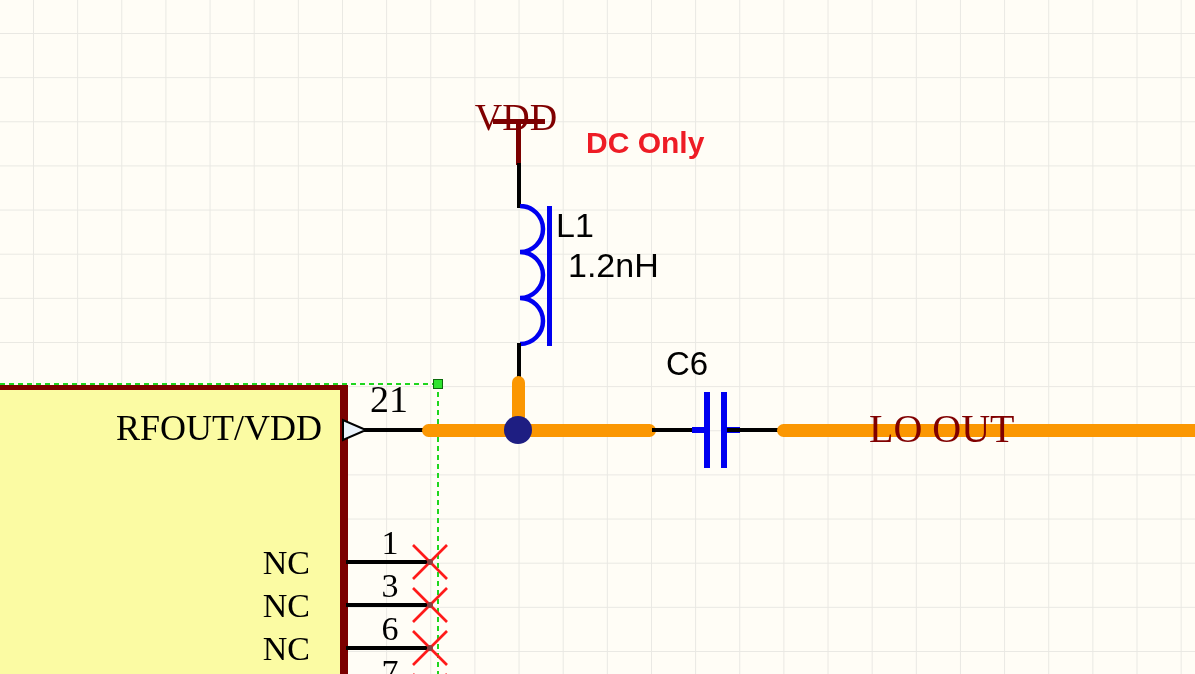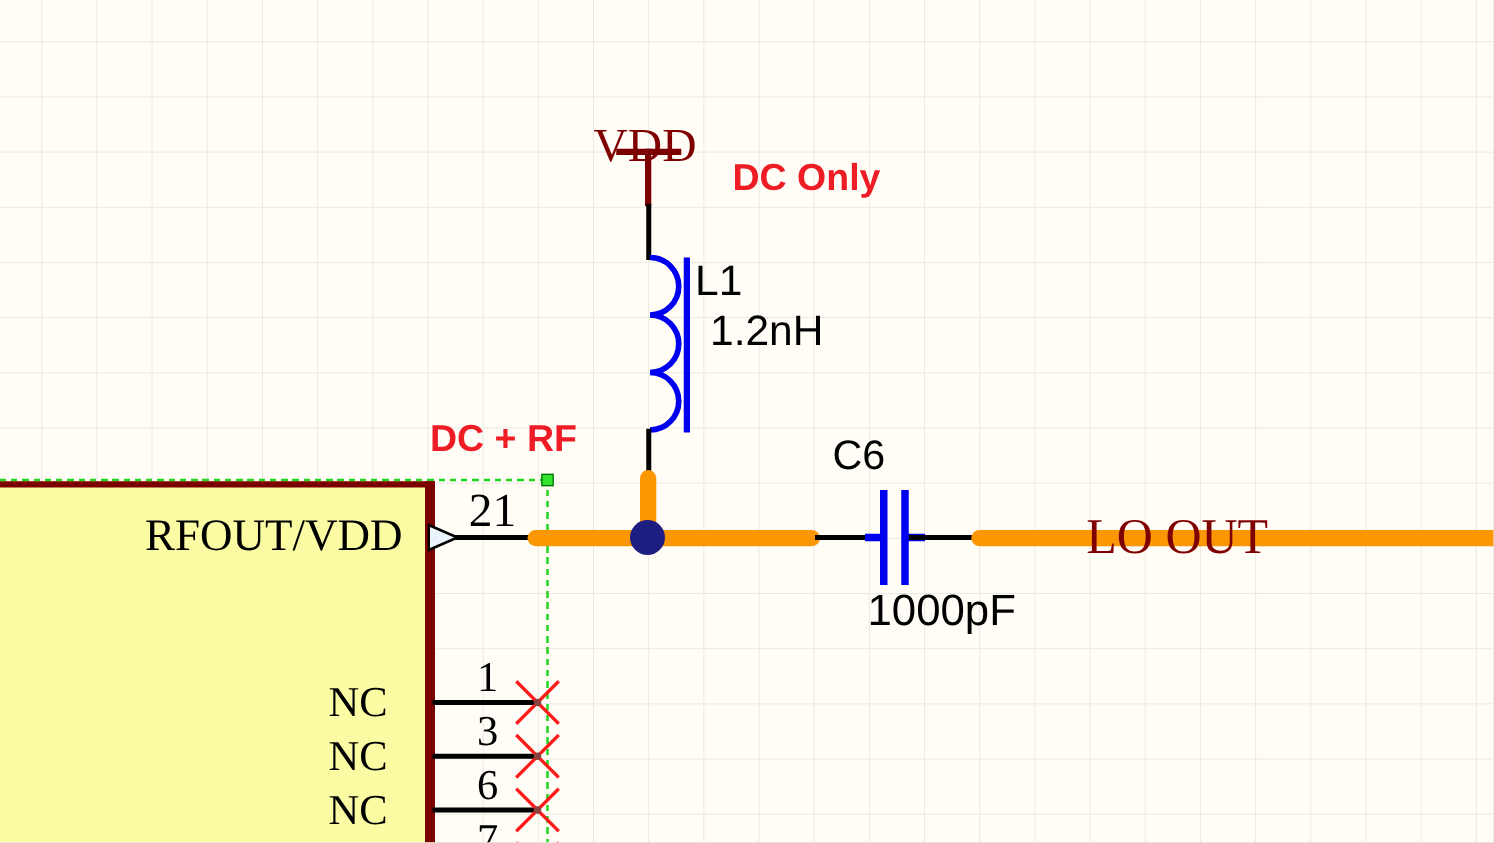--- a/index.html
+++ b/index.html
@@ -48,21 +48,21 @@
   <div class="t serif" style="left:70px;top:410px;width:252px;text-align:right;font-size:36px;">RFOUT/VDD</div>
 
   <div class="t serif" style="left:246px;top:545px;width:64px;text-align:right;font-size:34px;">NC</div>
   <div class="t serif" style="left:246px;top:588px;width:64px;text-align:right;font-size:34px;">NC</div>
   <div class="t serif" style="left:246px;top:631px;width:64px;text-align:right;font-size:34px;">NC</div>
 
   <svg class="abs" style="left:342px;top:418px;" width="26" height="24">
     <polygon points="1,2 1,22 24,12" fill="#EAF2FB" stroke="#000" stroke-width="2"></polygon>
   </svg>
   <div class="wireblk" style="left:364px;top:428px;width:62px;height:4px;"></div>
-  <div class="t serif" style="left:370px;top:390px;width:48px;text-align:center;font-size:38px;">21</div>
+  <div class="t serif" style="left:370px;top:380px;width:48px;text-align:left;font-size:38px;">21</div>
 
   <div class="wireblk" style="left:346px;top:560px;width:86px;height:4px;"></div>
   <div class="wireblk" style="left:346px;top:603px;width:86px;height:4px;"></div>
   <div class="wireblk" style="left:346px;top:646px;width:86px;height:4px;"></div>
 
   <div class="t serif" style="left:368px;top:525px;width:44px;text-align:center;font-size:34px;">1</div>
   <div class="t serif" style="left:368px;top:568px;width:44px;text-align:center;font-size:34px;">3</div>
   <div class="t serif" style="left:368px;top:611px;width:44px;text-align:center;font-size:34px;">6</div>
   <div class="t serif" style="left:368px;top:654px;width:44px;text-align:center;font-size:34px;">7</div>
 
@@ -104,23 +104,21 @@
   <div class="wireorg" style="left:422px;top:424px;width:234px;height:13px;border-radius:7px;"></div>
   <div id="junction"></div>
 
   <div class="wireblk" style="left:652px;top:428px;width:56px;height:4px;"></div>
   <div class="wireblu" style="left:692px;top:427px;width:14px;height:6px;"></div>
   <div class="wireblu" style="left:704px;top:392px;width:6px;height:76px;"></div>
   <div class="wireblu" style="left:721px;top:392px;width:6px;height:76px;"></div>
   <div class="wireblu" style="left:726px;top:427px;width:14px;height:6px;"></div>
   <div class="wireblk" style="left:727px;top:428px;width:52px;height:4px;"></div>
   <div class="t sans" style="left:666px;top:347px;font-size:33px;">C6</div>
-  <div class="t sans" style="left:694px;top:471px;font-size:35px;">1000pF</div>
 
   <div class="wireorg" style="left:777px;top:424px;width:418px;height:13px;border-radius:7px 0 0 7px;"></div>
   <div class="t serif maroon" style="left:869px;top:386px;font-size:40px;">LO OUT</div>
 
   <div class="t rednote" style="left:586px;top:127px;">DC Only</div>
-  <div class="t rednote" style="left:344px;top:336px;">DC + RF</div>
 
   <div id="sel-handle"></div>
 
 </div>
 
 </body></html>

